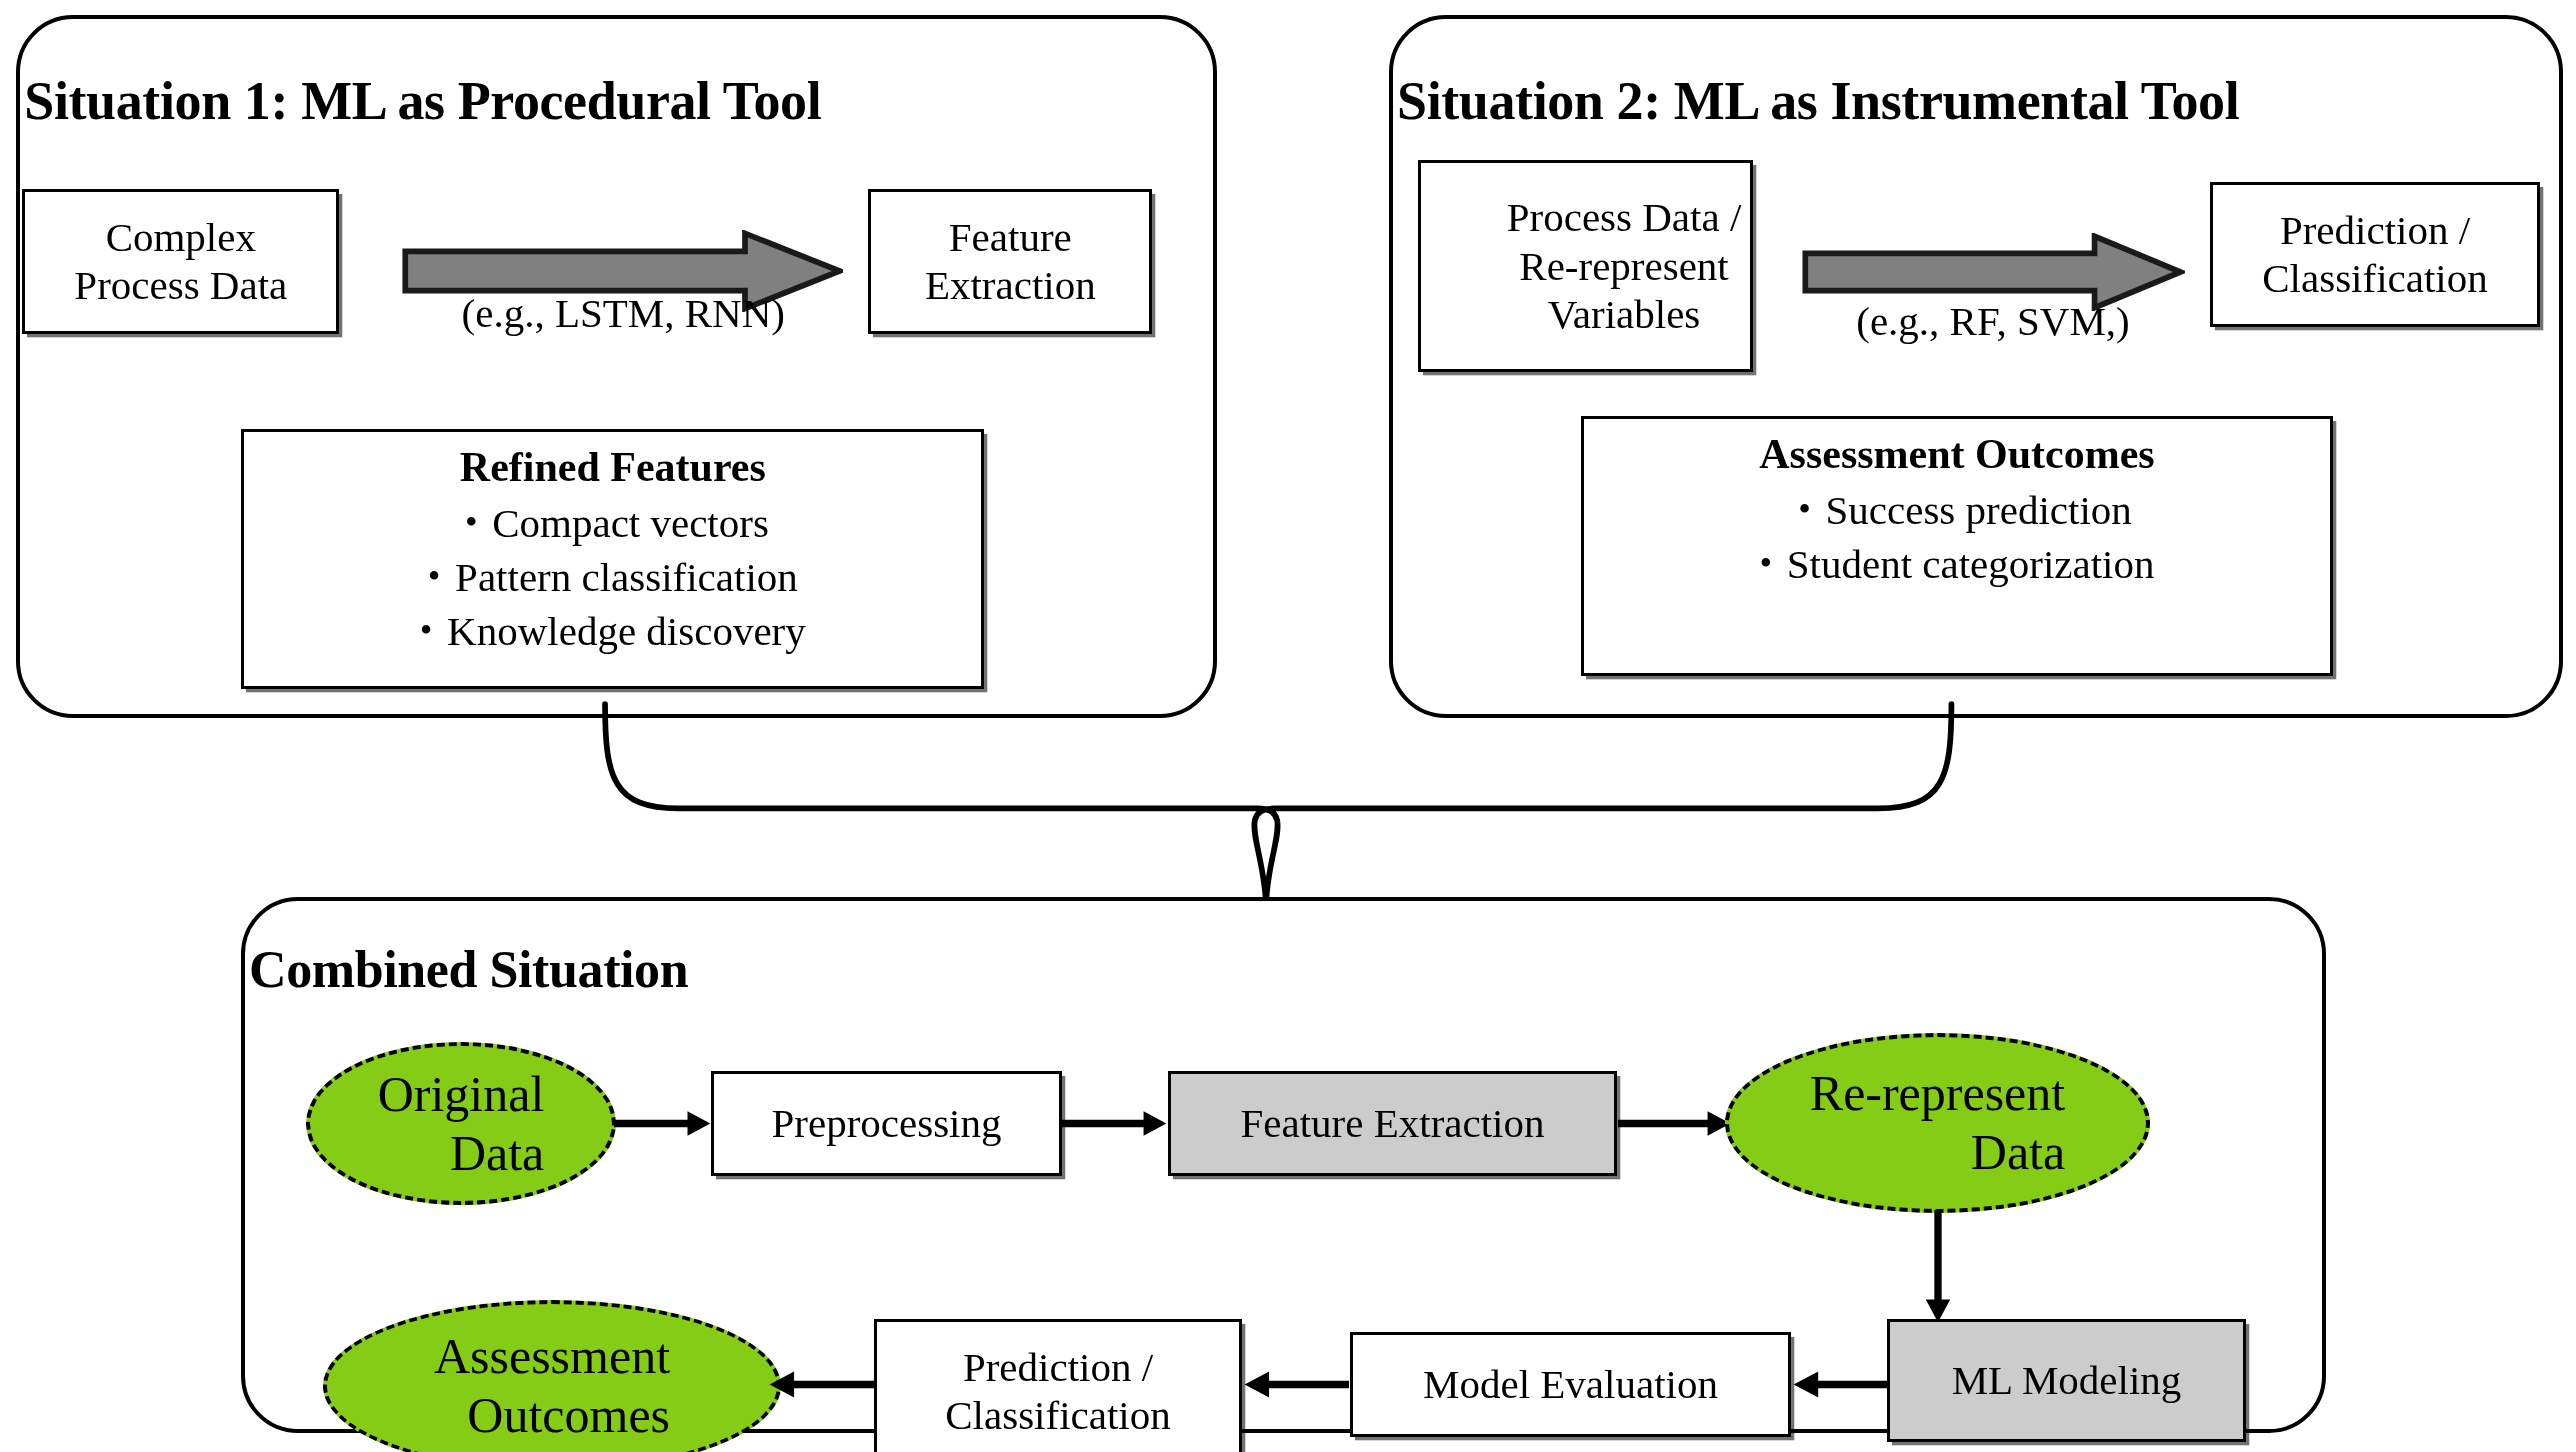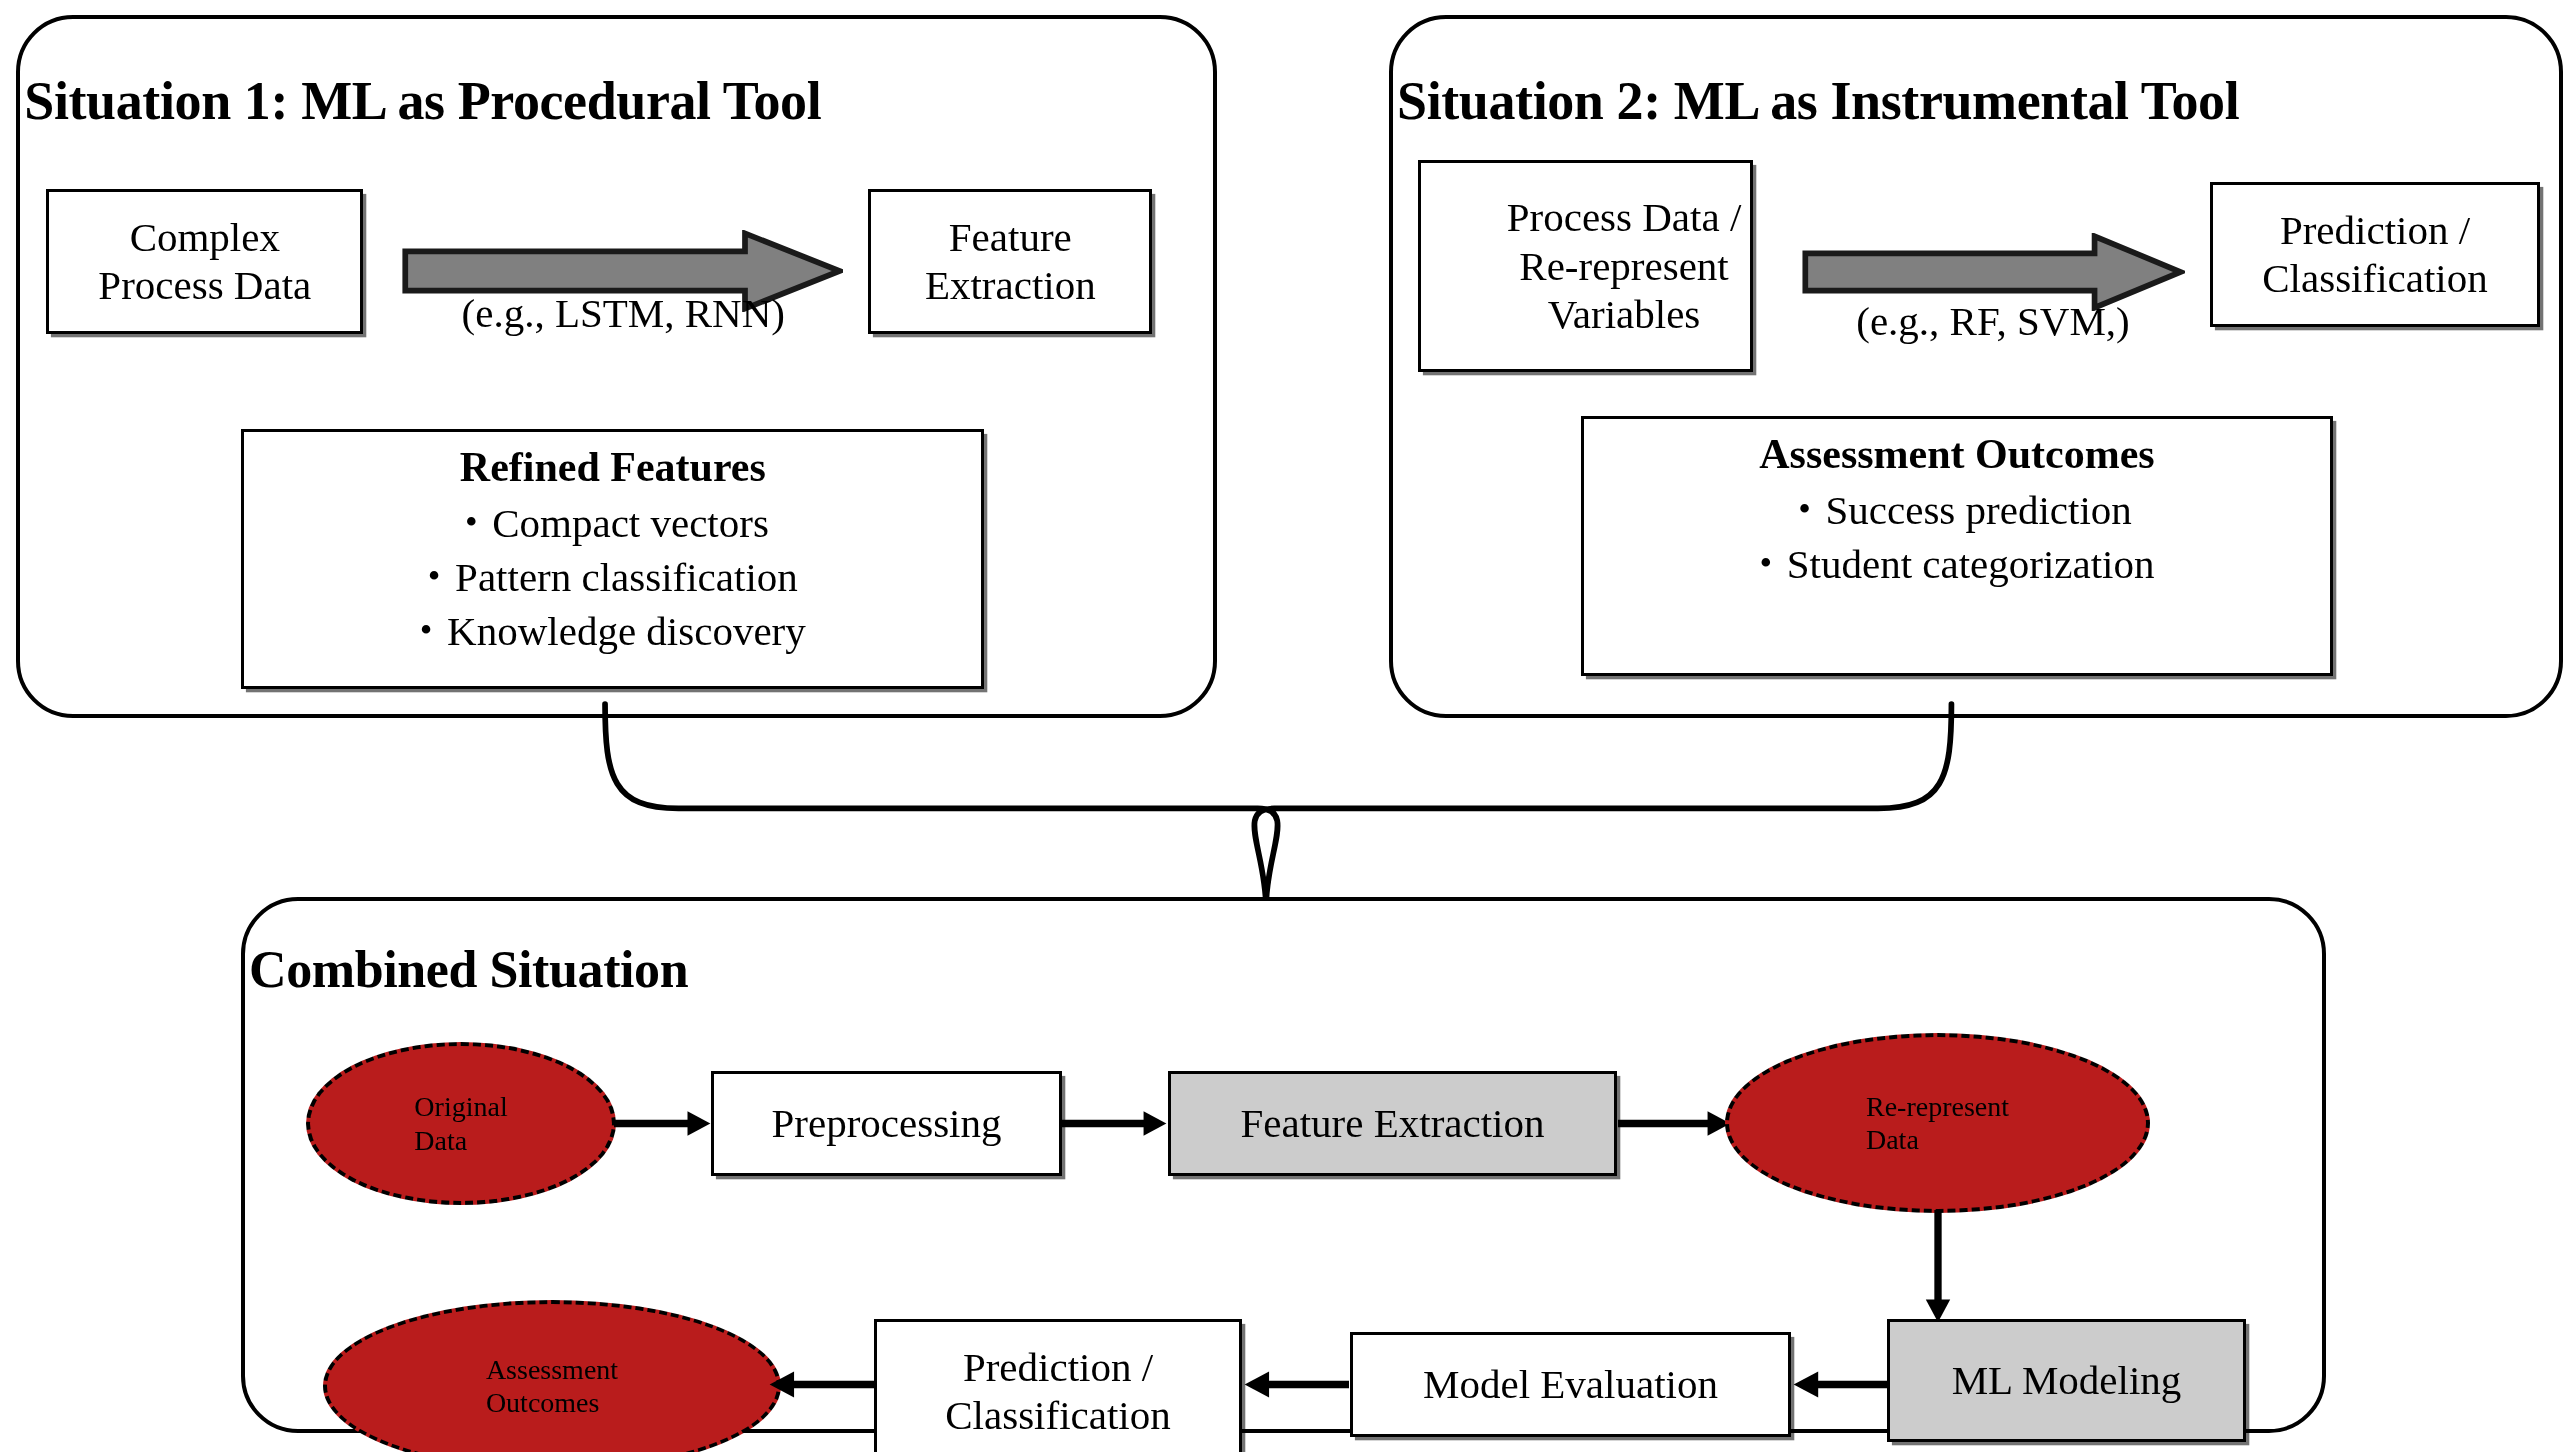--- a/index.html
+++ b/index.html
@@ -103,27 +103,27 @@
 
   
   .connector { position: absolute; }
   .connector svg { display: block; overflow: visible; }
 
   
   .ellipse {
     position: absolute;
     border: 4.1px dashed #000000;
     border-radius: 50%;
-    background: #b91c1c;
+    background: #84cc16;
     box-sizing: border-box;
     display: flex;
     align-items: center;
     justify-content: center;
-    text-align: left;
-    font-size: 28px;
+    text-align: right;
+    font-size: 50px;
     line-height: 1.18;
   }
 
   
   .arrow-caption {
     position: absolute;
     font-size: 41px;
     white-space: nowrap;
     text-align: center;
   }
@@ -140,21 +140,21 @@
 </style>
 </head>
 <body>
 
 <div id="canvas">
 
   <div class="panel" id="panel-situation-1">
 
     <div class="panel-title" id="title-situation-1">Situation 1: ML as Procedural Tool</div>
 
-    <div class="box" style="left:26px; top:170px; width:317px; height:145px;">
+    <div class="box" style="left:2px; top:170px; width:317px; height:145px;">
       <div class="lines">
         <div>Complex</div>
         <div>Process Data</div>
       </div>
     </div>
 
     <div class="block-arrow" style="left:382px; top:211px; width:441px; height:82px;">
       <svg width="441" height="82" viewBox="0 0 540 100" aria-hidden="true">
         <polygon points="4,26 420,26 420,4 536,50 420,96 420,74 4,74" fill="#808080" stroke="#1a1a1a" stroke-width="7" stroke-linejoin="miter"></polygon>
       </svg>

